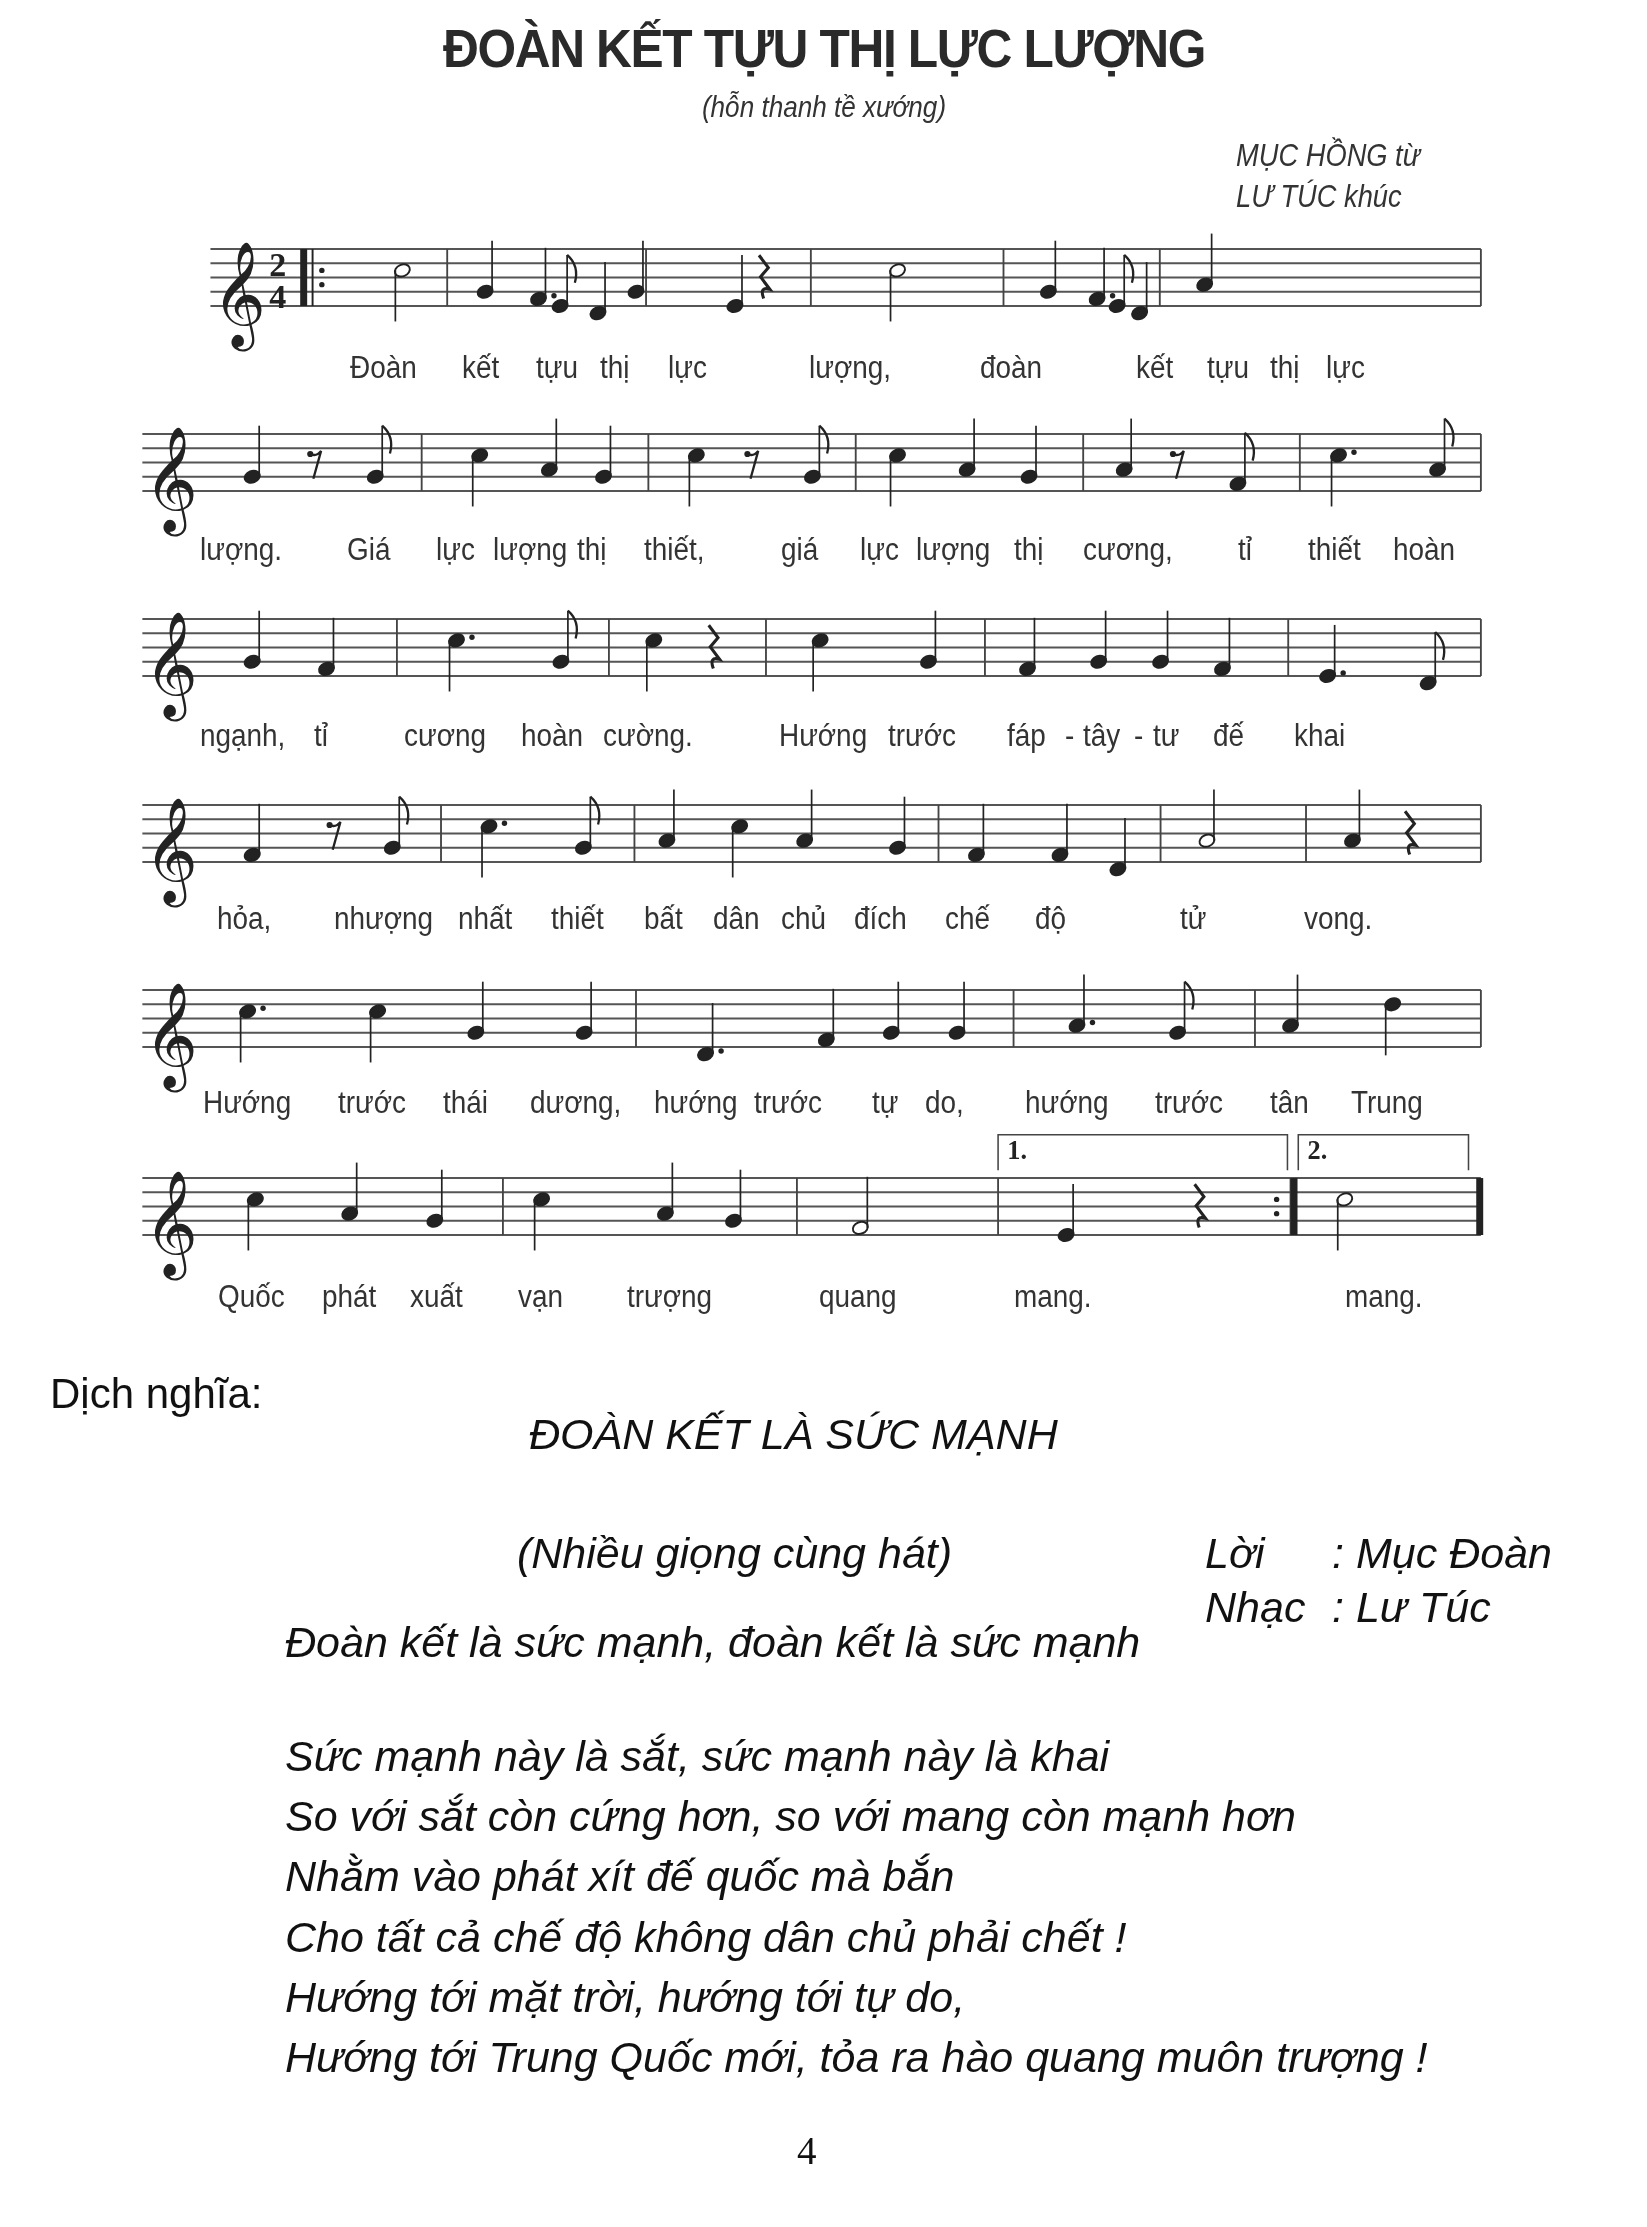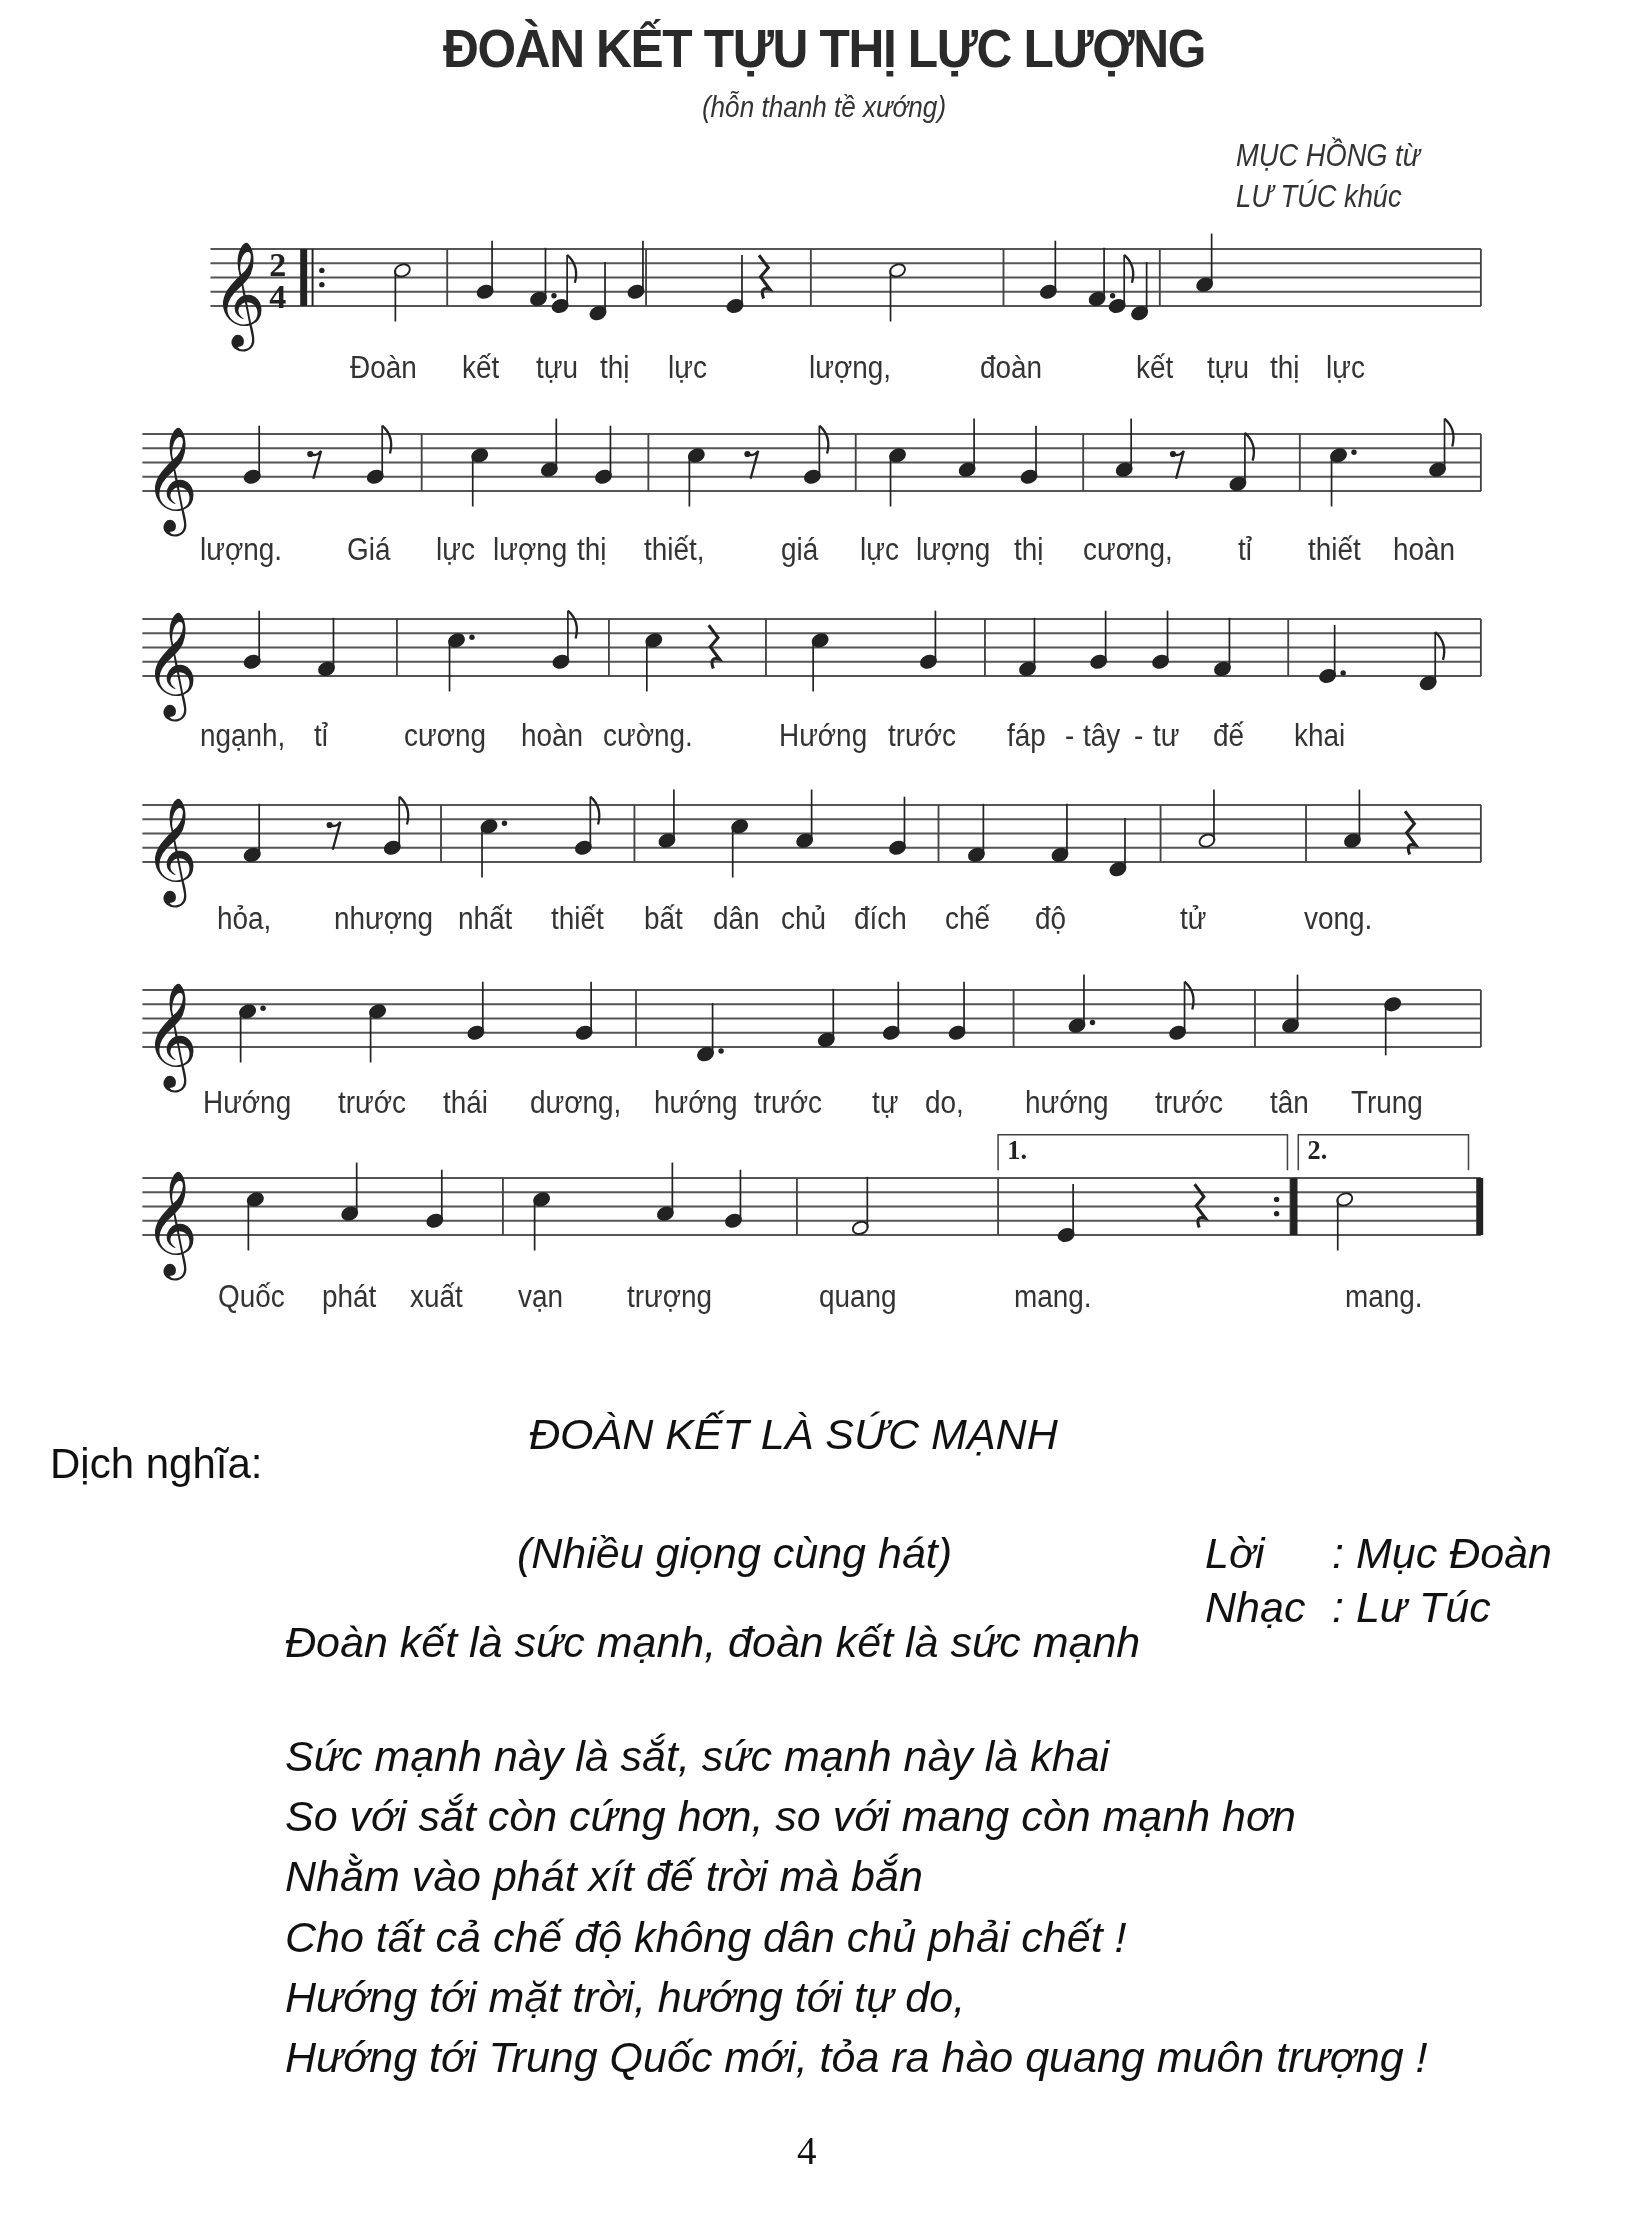--- a/index.html
+++ b/index.html
@@ -3,21 +3,21 @@
 <meta charset="utf-8">
 <style>
   html,body{margin:0;padding:0;background:#ffffff;}
   body{width:1648px;height:2227px;position:relative;overflow:hidden;font-family:"Liberation Sans",sans-serif;color:#111;}
   .abs{position:absolute;white-space:nowrap;}
   .title{left:0;width:1648px;text-align:center;top:17px;font-size:54px;font-weight:bold;color:#2a2a2a;letter-spacing:-1.5px;transform:scaleX(0.92);}
   .subtitle{left:0;width:1648px;text-align:center;top:91px;font-size:29px;font-style:italic;color:#333;transform:scaleX(0.9);}
   .credit{left:1236px;font-size:31px;font-style:italic;color:#333;transform:scaleX(0.88);transform-origin:left;}
   .lyric{font-size:31px;color:#333;transform:scaleX(0.9);transform-origin:left;}
   svg.staff{position:absolute;left:0;width:1648px;overflow:visible;}
-  .dich{left:50px;top:1440px;font-size:42px;}
+  .dich{left:50px;top:1370px;font-size:42px;}
   .tr-title{left:529px;top:1410px;font-size:43px;font-style:italic;}
   .tr-sub{top:1529px;font-size:43px;font-style:italic;}
   .verse{left:285px;font-size:43px;font-style:italic;}
   .pagenum{left:797px;top:2128px;font-size:39px;font-family:"Liberation Serif",serif;}
 </style>
 </head>
 <body>
 
 <div class="abs title">ĐOÀN KẾT TỰU THỊ LỰC LƯỢNG</div>
 <div class="abs subtitle">(hỗn thanh tề xướng)</div>
@@ -376,19 +376,19 @@
 <div class="abs tr-title">ĐOÀN KẾT LÀ SỨC MẠNH</div>
 <div class="abs tr-sub" style="left:517px">(Nhiều giọng cùng hát)</div>
 <div class="abs tr-sub" style="left:1205px">Lời</div>
 <div class="abs tr-sub" style="left:1332px">: Mục Đoàn</div>
 <div class="abs tr-sub" style="left:1205px;top:1583px">Nhạc</div>
 <div class="abs tr-sub" style="left:1332px;top:1583px">: Lư Túc</div>
 
 <div class="abs verse" style="top:1618px">Đoàn kết là sức mạnh, đoàn kết là sức mạnh</div>
 <div class="abs verse" style="top:1732px">Sức mạnh này là sắt, sức mạnh này là khai</div>
 <div class="abs verse" style="top:1792px">So với sắt còn cứng hơn, so với mang còn mạnh hơn</div>
-<div class="abs verse" style="top:1852px">Nhằm vào phát xít đế trời mà bắn</div>
+<div class="abs verse" style="top:1852px">Nhằm vào phát xít đế quốc mà bắn</div>
 <div class="abs verse" style="top:1913px">Cho tất cả chế độ không dân chủ phải chết !</div>
 <div class="abs verse" style="top:1973px">Hướng tới mặt trời, hướng tới tự do,</div>
 <div class="abs verse" style="top:2033px">Hướng tới Trung Quốc mới, tỏa ra hào quang muôn trượng !</div>
 
 <div class="abs pagenum">4</div>
 
 
 </body></html>

